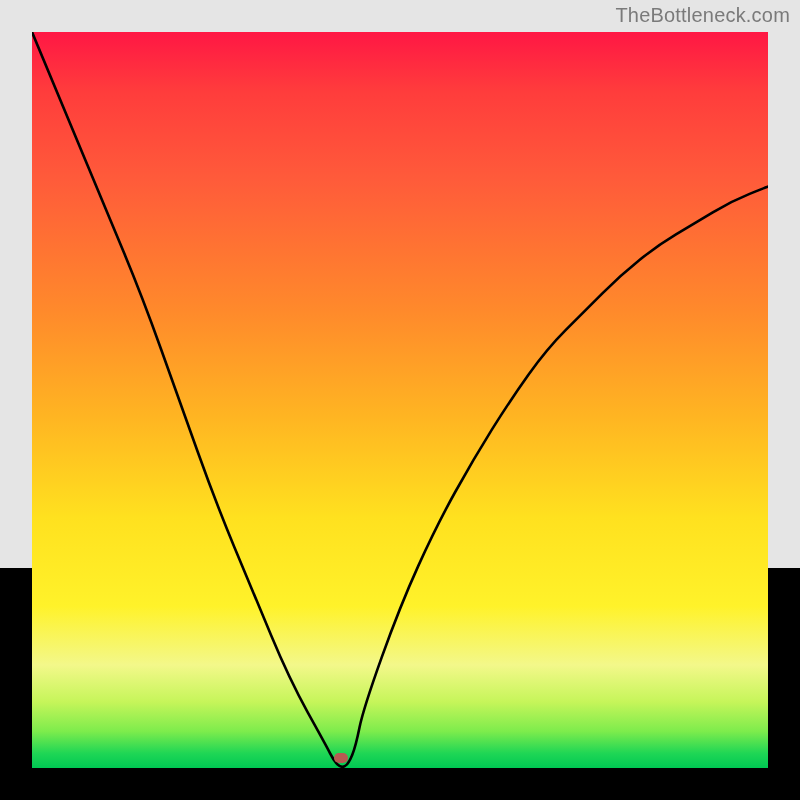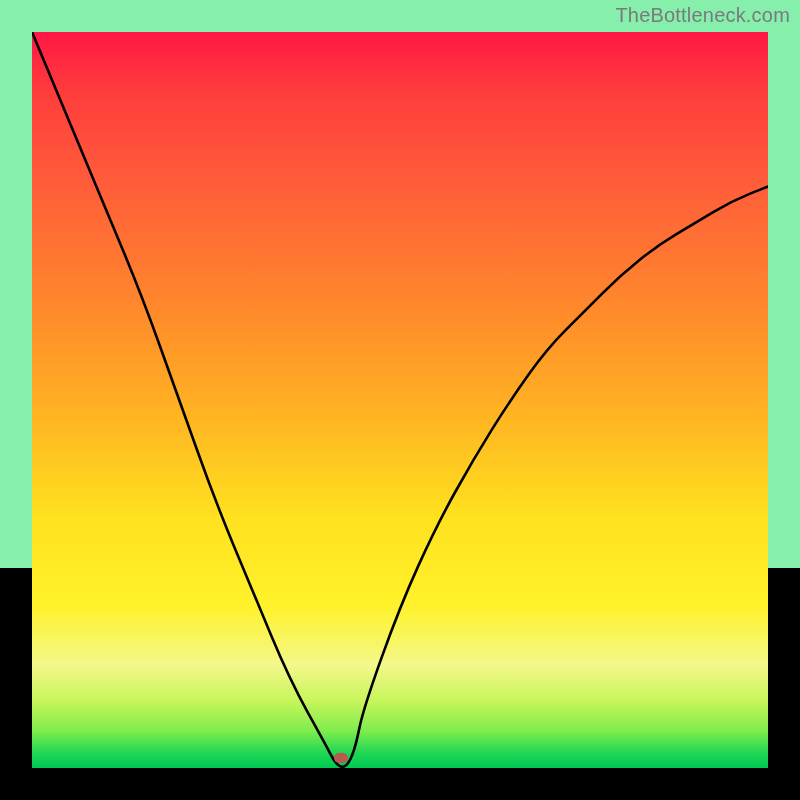--- a/index.html
+++ b/index.html
@@ -8,21 +8,21 @@
     width: 800px;
     height: 800px;
     background: #000;
     font-family: Arial, Helvetica, sans-serif;
     overflow: hidden;
   }
   .outer {
     position: relative;
     width: 800px;
     height: 568px;
-    background: #86efac;
+    background: #e5e5e5;
   }
   .watermark {
     position: absolute;
     top: 4px;
     right: 10px;
     color: #7a7a7a;
     font-size: 20px;
     font-weight: 500;
     letter-spacing: 0.2px;
     user-select: none;

